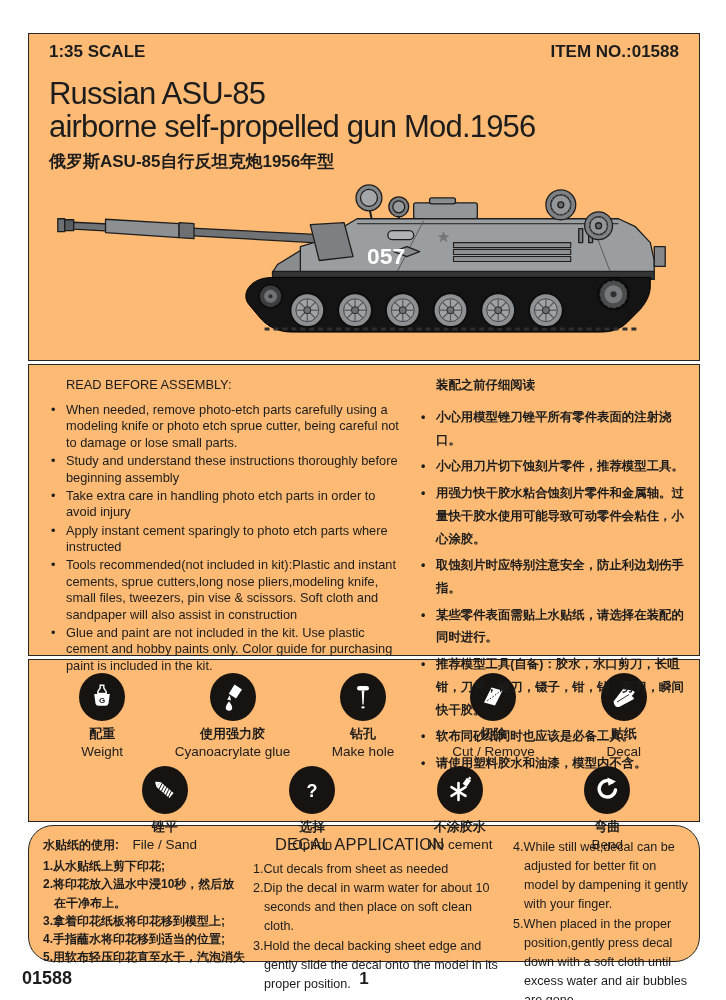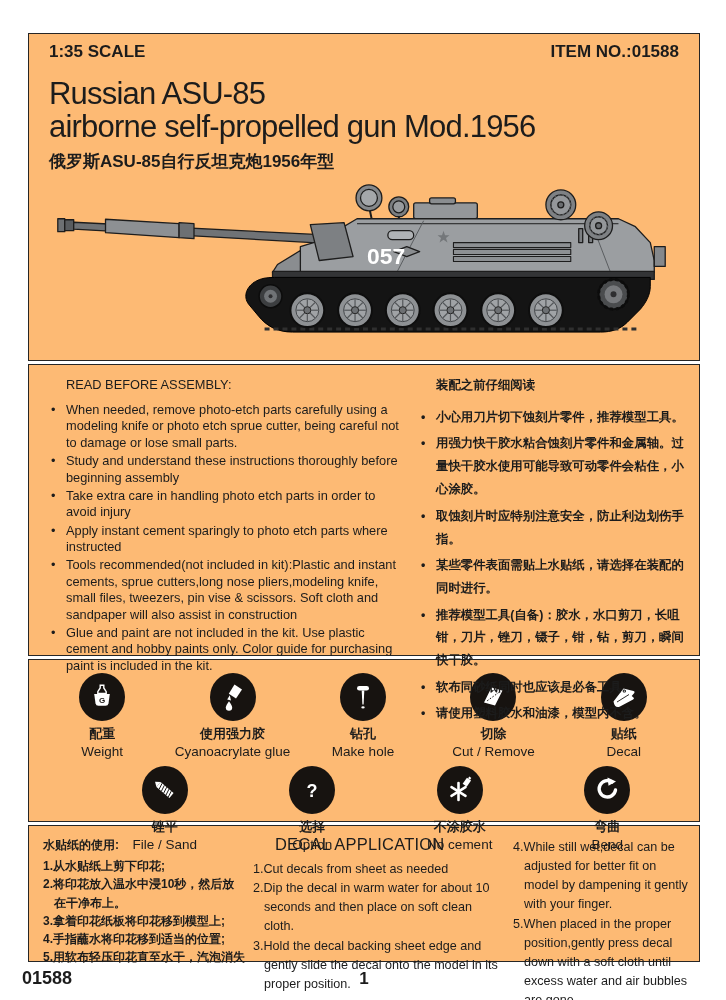--- a/index.html
+++ b/index.html
@@ -33,21 +33,21 @@
   .sym-row { display:flex; }
   .row1 { padding:0 10px 0 8px; }
   .row2 { padding:7px 18px 0 62px; }
   .sym { flex:1; text-align:center; }
   .sym-circle { width:46px; height:48px; border-radius:50%; background:#171310;
     margin:0 auto; display:flex; align-items:center; justify-content:center; }
   .sym-cn { font-size:13px; font-weight:600; margin-top:4px;text-align:center; }
   .sym-en { font-size:13.5px; margin-top:1px; }
 
   
-  .box4 { height:137px; padding:8px 8px 0 14px; display:flex; }
+  .box4 { height:137px; padding:8px 8px 0 14px; display:flex;border-radius:25px; }
   .d-cn { width:202px; font-weight:600; font-size:12px; line-height:1.92; }
   .d-mid { width:250px; margin-left:8px; font-size:12.6px; }
   .d-mid h3 { font-size:16.5px; font-weight:400; margin:1px 0 6px 22px; letter-spacing:0.2px; }
   .d-step { line-height:1.52; padding-left:11px; text-indent:-11px; }
   .d-right { flex:1; margin-left:10px; font-size:12.6px; padding-top:4px; }
 
   
   .footer { margin-top:6px; position:relative; height:24px; }
   .f-item { position:absolute; left:-6px; top:0; font-weight:bold; font-size:18px; }
   .f-page { position:absolute; left:0; right:0; top:1px; text-align:center; font-weight:bold; font-size:17px; }
@@ -169,20 +169,21 @@
         <li class="b">Study and understand these instructions thoroughly before beginning assembly</li>
         <li class="b">Take extra care in handling photo etch parts in order to avoid injury</li>
         <li class="b">Apply instant cement sparingly to photo etch parts where instructed</li>
         <li class="b">Tools recommended(not included in kit):Plastic and instant cements, sprue cutters,long nose pliers,modeling knife, small files, tweezers, pin vise &amp; scissors. Soft cloth and sandpaper will also assist in construction</li>
         <li class="b">Glue and paint are not included in the kit. Use plastic cement and hobby paints only. Color guide for purchasing paint is included in the kit.</li>
       </ul>
     </div>
     <div class="rb-cn">
       <p class="rb-head">装配之前仔细阅读</p>
       <ul class="blist">
+        <li class="b">小心用模型锉刀锉平所有零件表面的注射浇口。</li>
         <li class="b">小心用刀片切下蚀刻片零件，推荐模型工具。</li>
         <li class="b">用强力快干胶水粘合蚀刻片零件和金属轴。过量快干胶水使用可能导致可动零件会粘住，小心涂胶。</li>
         <li class="b">取蚀刻片时应特别注意安全，防止利边划伤手指。</li>
         <li class="b">某些零件表面需贴上水贴纸，请选择在装配的同时进行。</li>
         <li class="b">推荐模型工具(自备)：胶水，水口剪刀，长咀钳，刀片，锉刀，镊子，钳，钻，剪刀，瞬间快干胶。</li>
         <li class="b">软布同砂纸同时也应该是必备工具。</li>
         <li class="b">请使用塑料胶水和油漆，模型内不含。</li>
       </ul>
     </div>
   </div>

